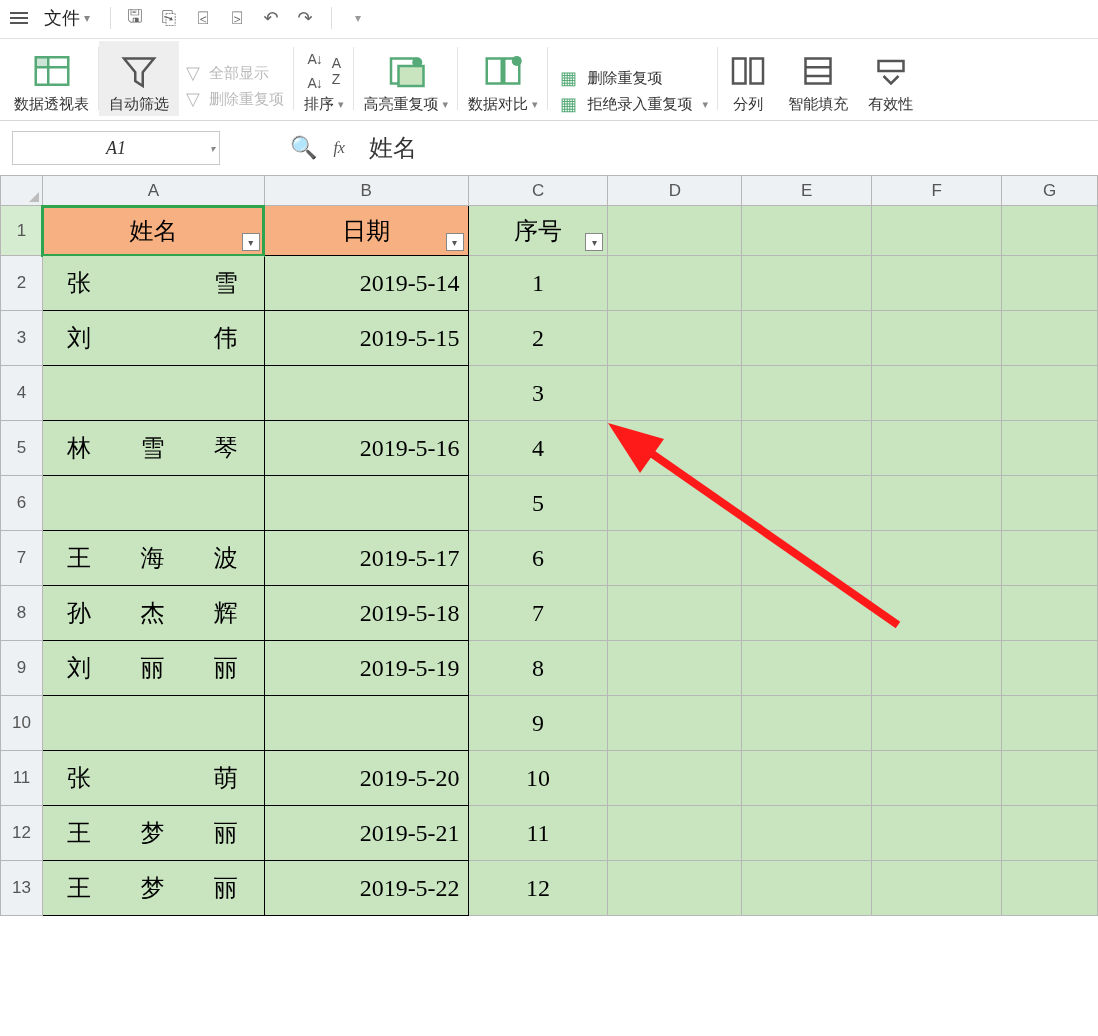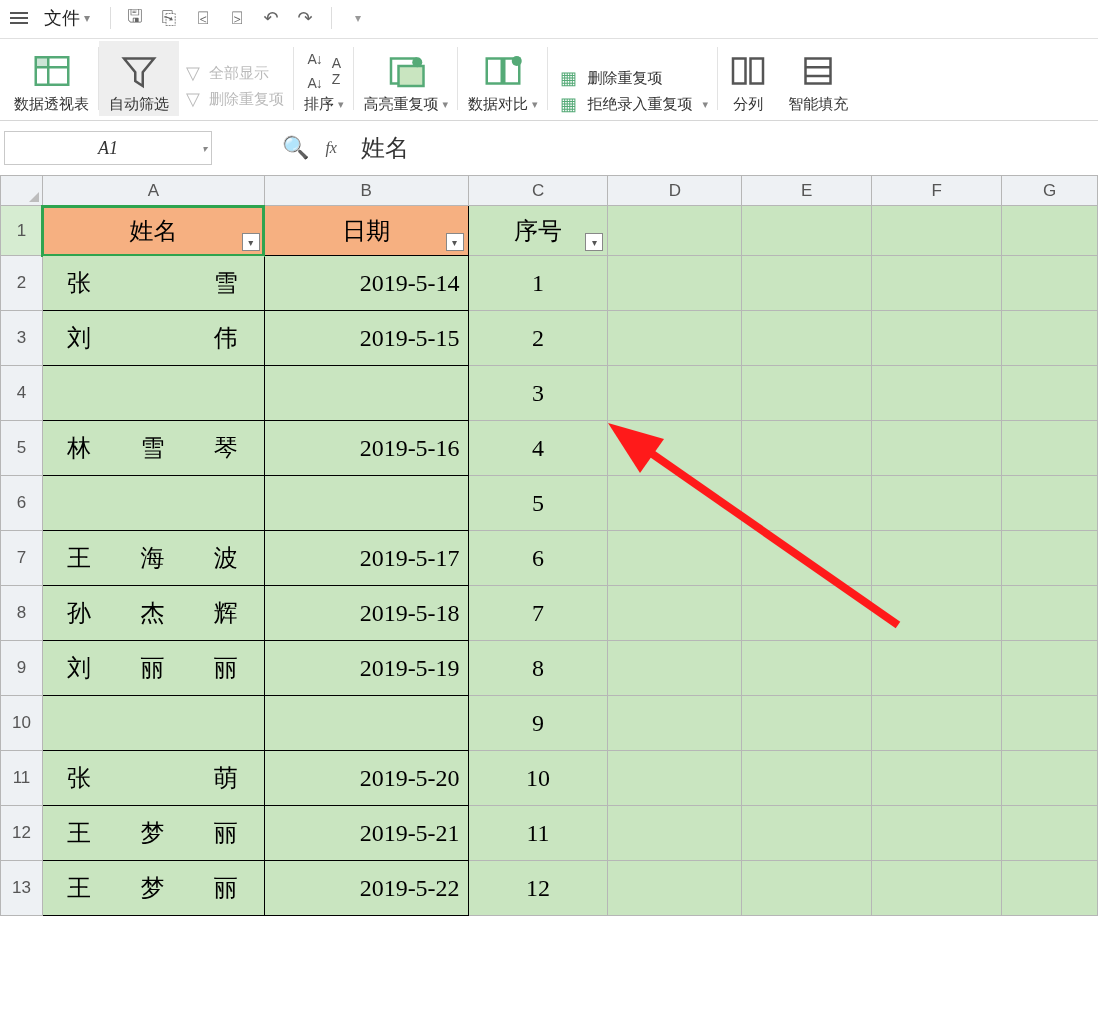--- a/index.html
+++ b/index.html
@@ -73,21 +73,21 @@
   .az-col{ display:flex; flex-direction:column; gap:8px; align-items:center; color:#555; font-size:18px;}
   .az-col .ab{ font-size:14px; letter-spacing:-1px;}
   .small-items{ display:flex; flex-direction:column; gap:6px; font-size:15px; color:#333;}
   .small-items .itm{ display:flex; align-items:center; gap:8px; white-space:nowrap;}
   .small-items .itm .ic{ width:22px; height:20px; display:inline-flex; align-items:center; justify-content:center; color:#5a7; font-size:18px;}
   .tiny-chev{ font-size:11px; color:#888; margin-left:2px;}
 
   
   .fxbar{
     display:flex; align-items:center; gap:14px;
-    padding:10px 8px 10px 4px;
+    padding:10px 8px 10px 12px;
   }
   .namebox{
     width:208px; height:34px; border:1px solid #c9c9c9; background:#fff;
     display:flex; align-items:center; justify-content:center; position:relative;
     font-size:18px; font-style:italic; font-family:"Times New Roman",serif;
   }
   .namebox .dd{
     position:absolute; right:4px; top:50%; transform:translateY(-50%);
     font-size:10px; color:#888;
   }
@@ -326,20 +326,31 @@
           <rect x="6" y="6" width="20" height="20" fill="none" stroke="#555" stroke-width="2"></rect>
           <line x1="6" y1="13" x2="26" y2="13" stroke="#555" stroke-width="2"></line>
           <line x1="6" y1="20" x2="26" y2="20" stroke="#555" stroke-width="2"></line>
         </svg>
     </div>
     <div class="lbl">
         <span>智能填充</span>
       </div>
   </div>
 
+  <div class="rgroup">
+    <div class="big-ico">
+      <svg class="icon" viewBox="0 0 32 32">
+          <rect x="6" y="8" width="20" height="8" fill="none" stroke="#555" stroke-width="2"></rect>
+          <path d="M10 20 L16 26 L22 20" fill="none" stroke="#555" stroke-width="2"></path>
+        </svg>
+    </div>
+    <div class="lbl">
+        <span>有效性</span>
+      </div>
+  </div>
 </div>
 
 <div class="fxbar">
   <div class="namebox">
     <span>A1</span>
     <span class="dd">▾</span>
   </div>
   <div class="fx-icons">
     <span class="search">🔍</span>
     <span class="fx-label">fx</span>

